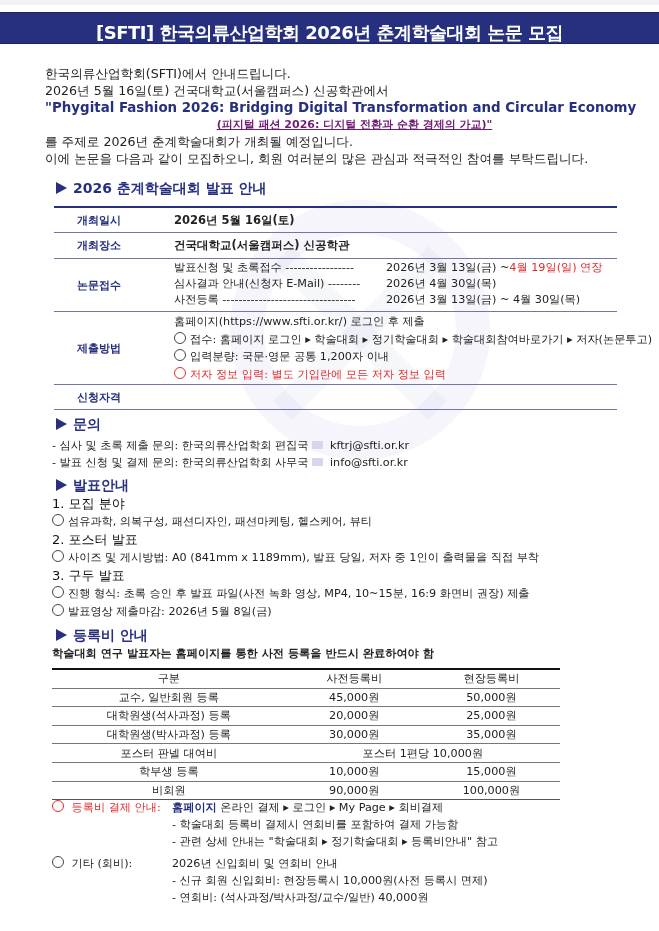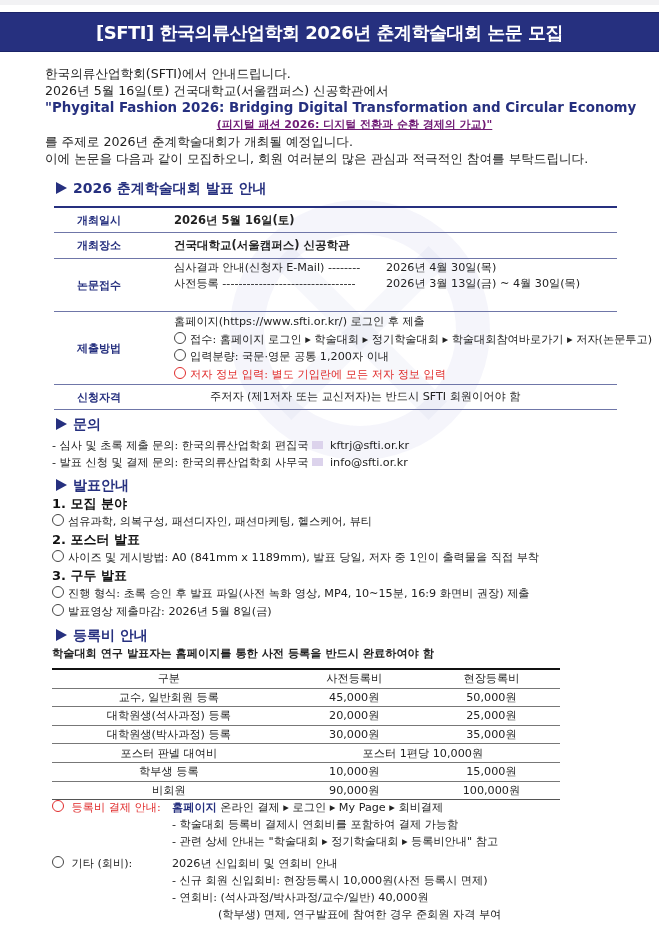--- a/index.html
+++ b/index.html
@@ -4,21 +4,21 @@
   <style>
     html, body { margin: 0; padding: 0; background: #ffffff; }
     body { width: 659px; height: 931px; position: relative; overflow: hidden;
       font-family: "DejaVu Sans", "Liberation Sans", sans-serif; color: #222; }
     .topbar { position: absolute; left: 0; top: 0; width: 659px; height: 5px; background: #f2f2f4; }
     .watermark { position: absolute; left: 230px; top: 200px; width: 260px; height: 260px; border-radius: 50%;
       border: 34px solid rgba(190,195,230,0.16); box-sizing: border-box; }
     .wm-x1, .wm-x2 { position: absolute; left: 250px; top: 320px; width: 220px; height: 26px;
       background: rgba(190,195,230,0.14); transform: rotate(45deg); }
     .wm-x2 { transform: rotate(-45deg); }
-    .hdr { position: absolute; left: 0; top: 12px; width: 659px; height: 40px; background: #26307f;
+    .hdr { position: absolute; left: 0; top: 12px; width: 659px; height: 32px; background: #26307f;
       box-sizing: border-box; border-top: 1px solid #1b2468; border-bottom: 1px solid #1b2468; }
     .hdr-text { position: absolute; left: 0; top: 0; width: 659px; height: 40px; line-height: 40px; text-align: center;
       color: #fff; font-weight: bold; font-size: 18px; font-family: "DejaVu Sans", sans-serif; letter-spacing: -0.5px; }
     .intro { position: absolute; left: 34px; top: 65px; width: 600px; font-size: 12.6px; line-height: 17px; color: #222; }
     .intro .l { white-space: nowrap; margin-left: 11px; }
     .intro .theme { color: #26307f; font-weight: bold; font-size: 13.4px; }
     .intro .theme2 { color: #701a75; font-weight: bold; font-size: 11px; text-align: center; padding-left: 30px; text-decoration: underline; }
     .sec { position: absolute; color: #26307f; font-weight: bold; font-size: 14px; white-space: nowrap; }
     .sec .tri { display: inline-block; width: 0; height: 0; border-top: 6px solid transparent; border-bottom: 6px solid transparent;
       border-left: 11px solid #26307f; margin-right: 6px; vertical-align: -1px; }
@@ -30,21 +30,21 @@
       color: #26307f; font-weight: bold; font-size: 11px; }
     .row .val { flex: 1; padding-left: 30px; font-size: 11.2px; color: #222; line-height: 16px; padding-top: 3px; padding-bottom: 3px; }
     .row .val.bold { font-weight: bold; font-size: 11.5px; }
     .kv { display: flex; white-space: nowrap; }
     .kv .k { width: 212px; flex: none; }
     .red { color: #e02b2b; }
     .circ { display: inline-block; width: 10px; height: 10px; border: 1px solid #444; border-radius: 50%; margin-right: 4px; vertical-align: -1px; }
     .circ.red { border-color: #e02b2b; }
     .block { position: absolute; left: 52px; font-size: 11.2px; color: #222; line-height: 17px; white-space: nowrap; }
     .mail { display: inline-block; width: 11px; height: 8px; background: #dcd3ec; margin-right: 7px; vertical-align: 0; }
-    .h2 { font-weight: bold; font-size: 13px; color: #111; }
+    .h2 { font-weight: normal; font-size: 13px; color: #111; }
     .fee { position: absolute; left: 52px; top: 668px; width: 508px; border-collapse: collapse; font-size: 11.2px; }
     .fee th, .fee td { text-align: center; padding: 0; height: 17.6px; font-weight: normal; border-bottom: 1.2px solid #777; }
     .fee thead th { border-top: 2px solid #111; }
     .fee tr.last td { border-bottom: 1.5px solid #555; }
     .pay { position: absolute; left: 52px; font-size: 11.2px; line-height: 17px; white-space: nowrap; }
     .pay .plab { display: inline-block; width: 120px; }
     .pay .indent { padding-left: 120px; }
     .pay .indent2 { padding-left: 166px; }
     .navy { color: #26307f; font-weight: bold; }
   </style>
@@ -80,41 +80,45 @@
     <div class="val bold" style="padding-top:4px;">2026년 5월 16일(토)</div>
   </div>
   <div class="row" style="height:25px;">
     <div class="lab">개최장소</div>
     <div class="val bold" style="padding-top:4px;">건국대학교(서울캠퍼스) 신공학관</div>
   </div>
   <div class="row" style="height:52px;">
     <div class="lab">논문접수</div>
     <div class="val" style="padding-top:1px;">
       <div class="kv">
+          <span class="k">발표신청 및 초록접수   -----------------</span>
+          <span>2026년 3월 13일(금) ~ </span>
+          <span class="red">4월 19일(일) 연장</span>
+        </div>
+      <div class="kv">
           <span class="k">심사결과  안내(신청자 E-Mail) --------</span>
           <span>2026년 4월 30일(목)</span>
         </div>
       <div class="kv">
           <span class="k">사전등록 ---------------------------------</span>
           <span>2026년 3월 13일(금) ~ 4월 30일(목)</span>
         </div>
     </div>
   </div>
   <div class="row" style="height:72px;">
     <div class="lab">제출방법</div>
     <div class="val" style="padding-top:1px; line-height:17.5px;">
       <div>홈페이지(https://www.sfti.or.kr/) 로그인 후 제출</div>
       <div style="white-space:nowrap;"><span class="circ"></span><span>접수: 홈페이지 로그인 ▸ 학술대회 ▸ 정기학술대회 ▸ 학술대회참여바로가기 ▸ 저자(논문투고)</span></div>
       <div><span class="circ"></span><span>입력분량: 국문·영문 공통 1,200자 이내</span></div>
       <div class="red"><span class="circ red"></span><span>저자 정보 입력: 별도 기입란에 모든 저자 정보 입력</span></div>
     </div>
   </div>
   <div class="row last" style="height:24px;gap:36px;">
     <div class="lab">신청자격</div>
-    <div class="val" style="padding-top:4px;">주저자 (제1저자 또는 교신저자)는 반드시 SFTI 회원이어야 함</div>
   </div>
 </div>
 
 <div class="sec" style="left:56px; top:416px;">
   <span class="tri"></span><span>문의</span>
 </div>
 <div class="block" style="top:437px;">
   <div><span style="display:inline-block;width:260px;">- 심사 및 초록 제출 문의: 한국의류산업학회 편집국</span><span class="mail"></span><span>kftrj@sfti.or.kr</span></div>
   <div><span style="display:inline-block;width:260px;">- 발표 신청 및 결제 문의: 한국의류산업학회 사무국</span><span class="mail"></span><span>info@sfti.or.kr</span></div>
 </div>
@@ -181,14 +185,13 @@
 <div class="pay" style="top:799px;">
   <div><span class="plab red"><span class="circ red"></span> <span>등록비 결제 안내:</span></span><span class="navy">홈페이지</span><span> 온라인 결제 ▸ 로그인 ▸ My Page ▸ 회비결제</span></div>
   <div class="indent">- 학술대회 등록비 결제시 연회비를 포함하여 결제 가능함</div>
   <div class="indent">- 관련 상세 안내는 "학술대회 ▸ 정기학술대회 ▸ 등록비안내" 참고</div>
 </div>
 
 <div class="pay" style="top:855px;">
   <div><span class="plab"><span class="circ"></span> <span>기타 (회비):</span></span><span>2026년 신입회비 및 연회비 안내</span></div>
   <div class="indent">- 신규 회원 신입회비: 현장등록시 10,000원(사전 등록시 면제)</div>
   <div class="indent">- 연회비: (석사과정/박사과정/교수/일반) 40,000원</div>
-  <div class="indent2">(학부생) 면제, 연구발표에 참여한 경우 준회원 자격 부여</div>
 </div>
 
 </body></html>

